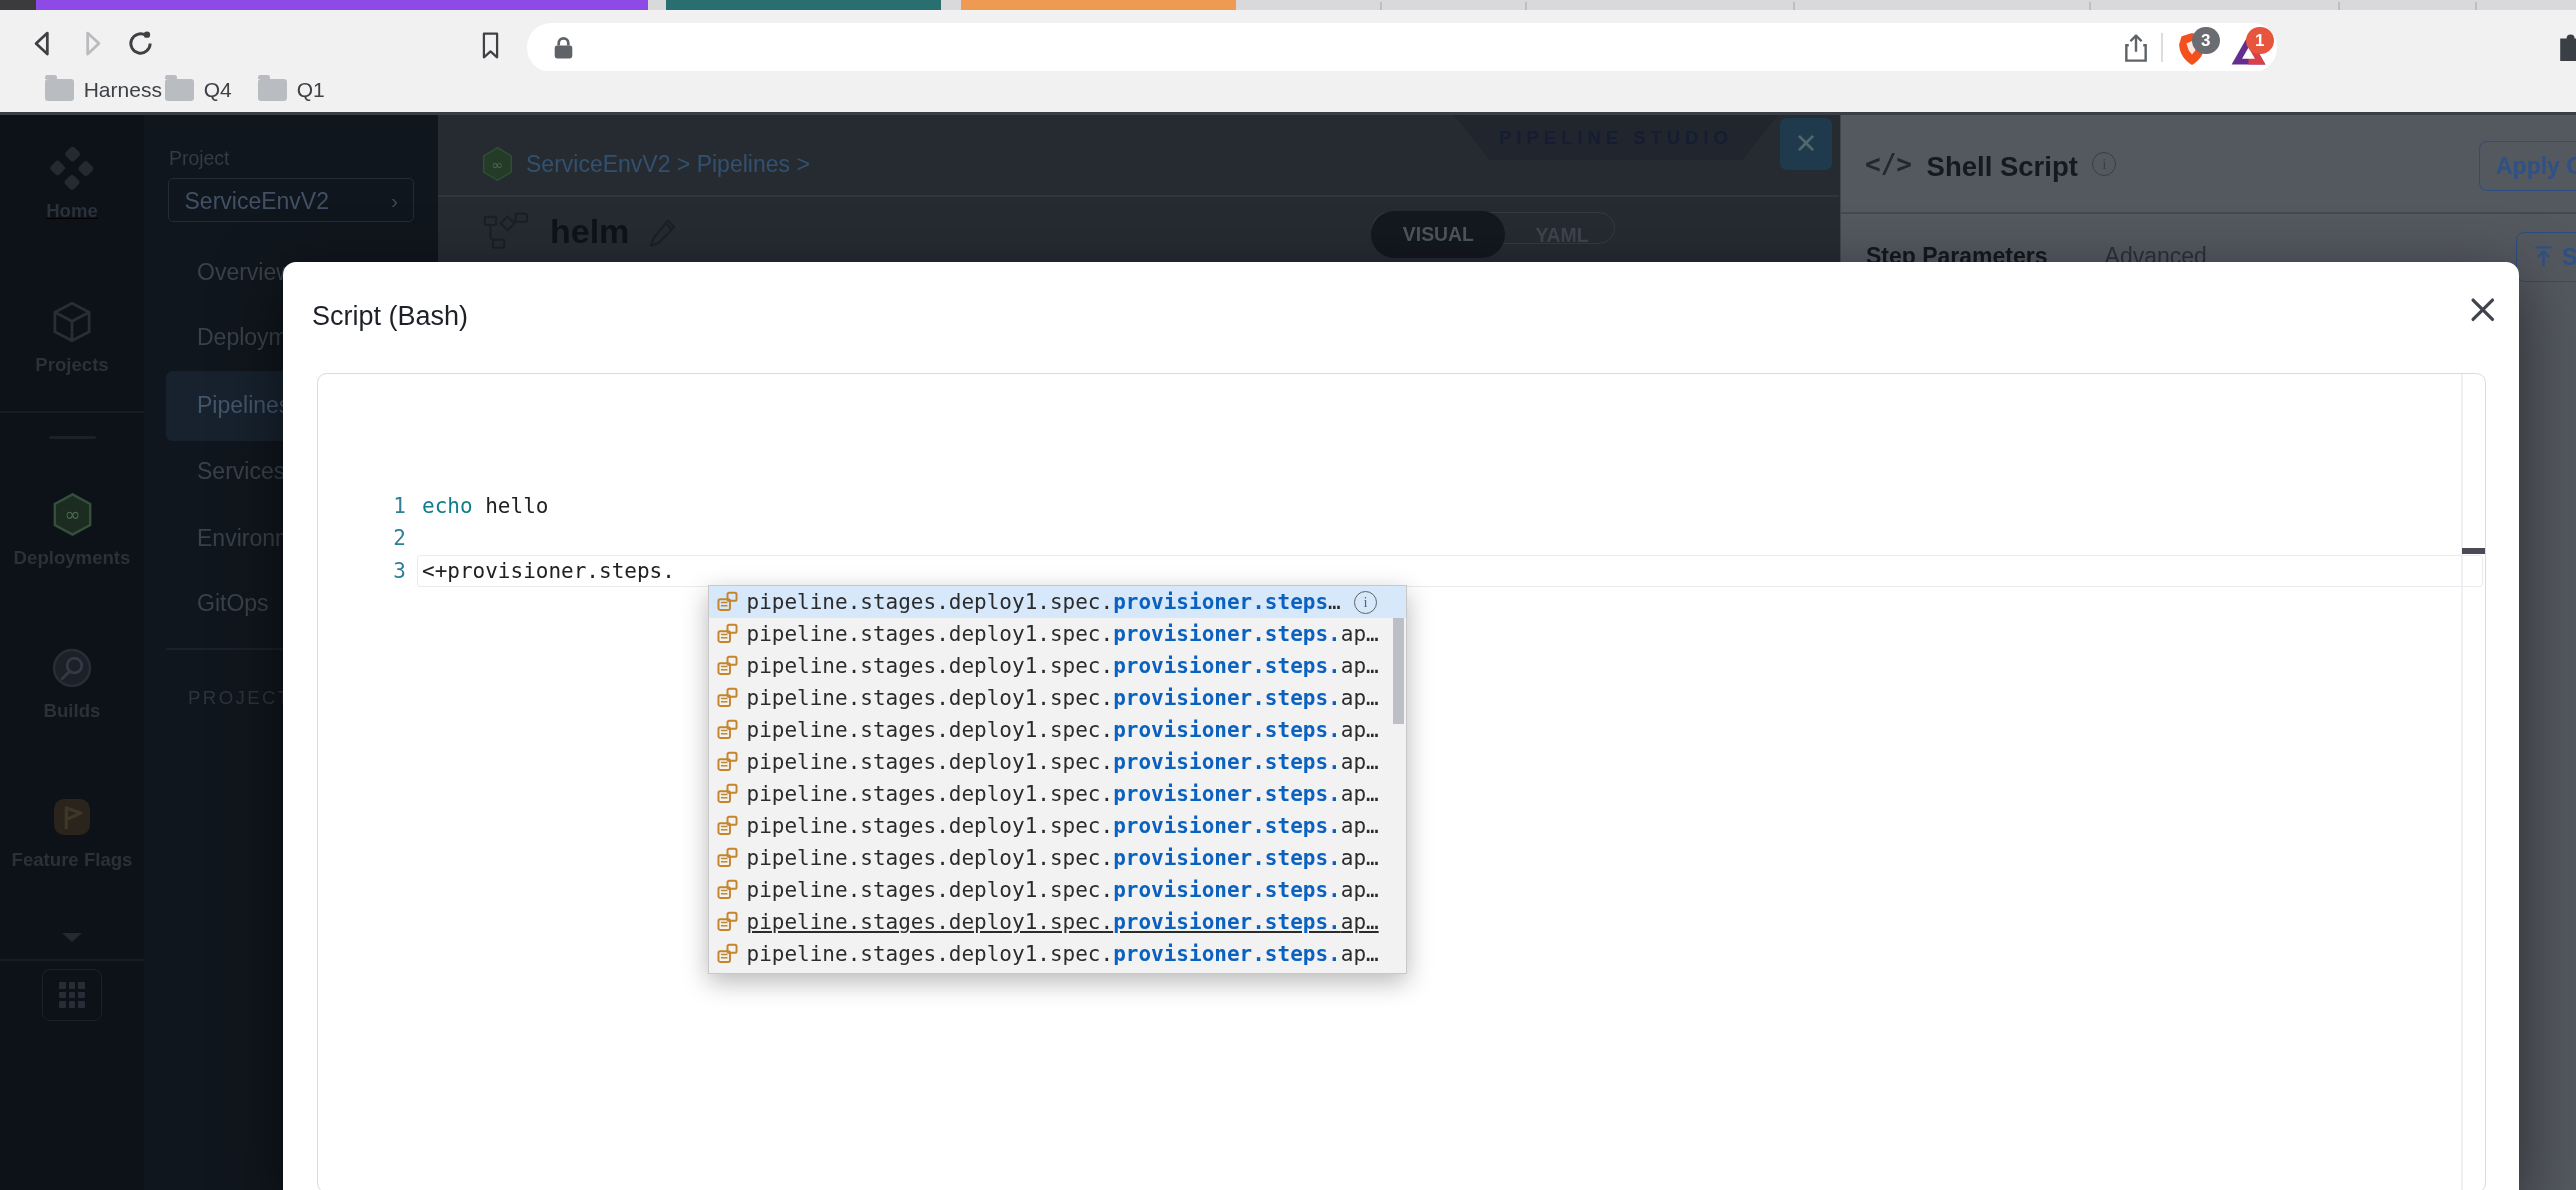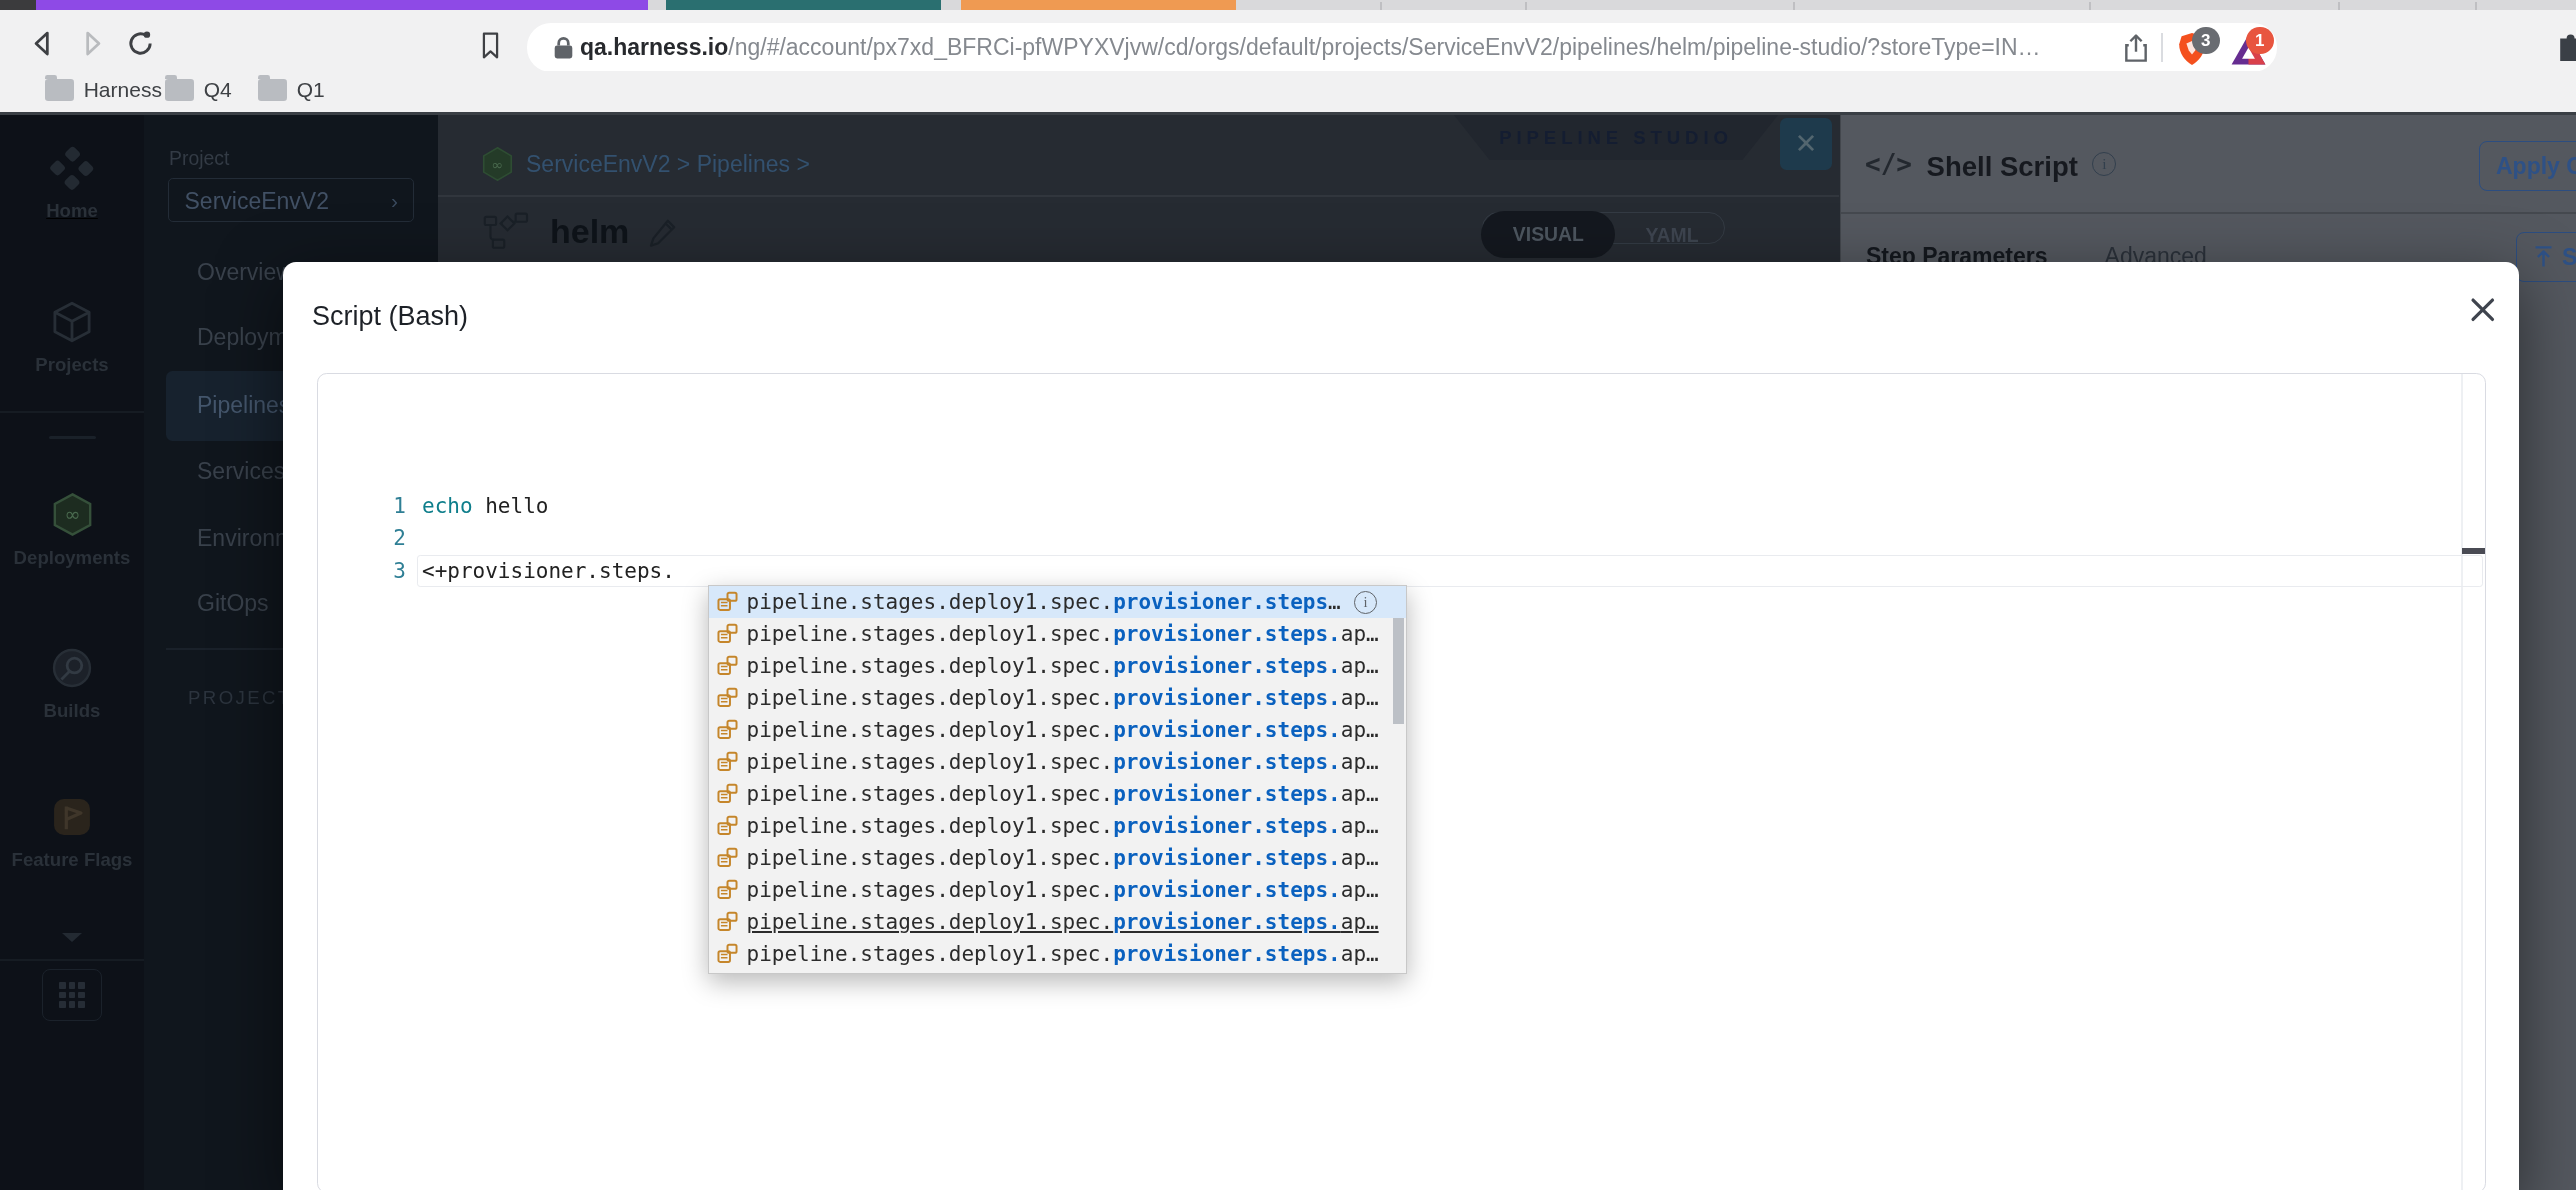--- a/index.html
+++ b/index.html
@@ -53,21 +53,21 @@
   #main { position:absolute; left:438px; top:0; width:1401px; height:1076px; background:#262b32; }
   #main-row-div { position:absolute; left:0; top:80px; width:1401px; height:1.6px; background:#31363d; }
   #breadcrumb { position:absolute; left:44px; top:32px; display:flex; align-items:center; gap:13px; }
   #breadcrumb .txt { font-size:23px; color:#33516f; }
   #ribbon { position:absolute; left:1016px; top:0; width:324px; height:45px; background:#21262e; clip-path:polygon(0 0,100% 0,89% 100%,11% 100%); display:flex; align-items:center; justify-content:center; }
   #ribbon span { font-size:18.6px; font-weight:bold; letter-spacing:4.9px; color:#141d31; }
   #main-close { position:absolute; left:1342px; top:3.2px; width:52px; height:52px; background:#1e3a4c; border-radius:6.5px; display:flex; align-items:center; justify-content:center; }
   #main-close span { color:#53666f; font-size:27.5px; line-height:27.5px; }
   #pipe-row { position:absolute; left:45px; top:97px; display:flex; align-items:center; gap:18px; }
   #pipe-name { font-size:34px; font-weight:bold; color:#0e1319; }
-  #view-toggle { position:absolute; left:1044px; top:97px; width:243px; height:32px; border:1.6px solid #343b44; border-radius:23.5px; }
+  #view-toggle { position:absolute; left:934px; top:97px; width:243px; height:32px; border:1.6px solid #343b44; border-radius:23.5px; }
   #vt-visual { position:absolute; left:-1.6px; top:-1.6px; width:134px; height:47px; background:#14181f; border-radius:23.5px; display:flex; align-items:center; justify-content:center; font-size:19.4px; font-weight:bold; color:#4d565f; }
   #vt-yaml { position:absolute; left:138px; top:0; width:102px; height:44px; display:flex; align-items:center; justify-content:center; font-size:19.4px; font-weight:bold; color:#3e4550; }
 
   #drawer { position:absolute; left:1840px; top:0; width:736px; height:1076px; background:#54585f; border-left:1.6px solid #43474d; }
   #drawer-title { position:absolute; left:24px; top:29px; display:flex; align-items:center; gap:14.6px; }
   #code-glyph { font-family:"DejaVu Sans Mono", monospace; font-size:26px; font-weight:bold; color:#23282f; }
   #drawer-title .t { font-size:27.5px; font-weight:bold; color:#16191f;margin-top:7px; }
   .info-circ { width:24px; height:24px; border:1.6px solid #323f4d; border-radius:50%; color:#323f4d; font-size:15.4px; display:flex; align-items:center; justify-content:center; font-family:"Liberation Serif", serif; }
   .drawer-btn { position:absolute; border:1.6px solid #2c4d80; border-radius:8px; color:#2e5186; font-size:23px; font-weight:bold; display:flex; align-items:center; gap:8px; padding:0 16px; white-space:nowrap; overflow:hidden; }
   #apply-btn { left:638px; top:26px; width:162px; height:50px; }
@@ -150,21 +150,20 @@
         <path d="M20 12 L27 15 L24 24 L20 29 L16 24 L13 15 Z" fill="#fff" opacity="0.85"></path>
       </svg>
       <div class="badge" style="left:1665px; top:3.2px; background:#696c71;">3</div>
       <svg style="position:absolute; left:1703px; top:9.7px;" width="37" height="34" viewBox="0 0 46 42">
         <path d="M23 2 L44 39 L2 39 Z" fill="#662d91"></path>
         <path d="M23 2 L44 39 L23 39 Z" fill="#d9404a"></path>
         <path d="M23 18 L31 32 L15 32 Z" fill="#fff"></path>
       </svg>
       <div class="badge" style="left:1719px; top:3.2px; background:#e8553f;">1</div>
     </div>
-    <div id="url-text"><b>qa.harness.io</b><span>/ng/#/account/px7xd_BFRCi-pfWPYXVjvw/cd/orgs/default/projects/ServiceEnvV2/pipelines/helm/pipeline-studio/?storeType=IN…</span></div>
 
     <svg style="position:absolute; left:2557px; top:19.4px;" width="24" height="32" viewBox="0 0 30 40">
       <path d="M4 12 h8 a5 5 0 1 1 10 0 h8 v10 a5 5 0 1 0 0 10 v8 H4 Z" fill="#3a3f46"></path>
     </svg>
   </div>
 
   <div id="bookmarks">
     <div class="bm" style="left:45px;">
       <div class="folder"></div>
       <span class="bm-label">Harness</span>

